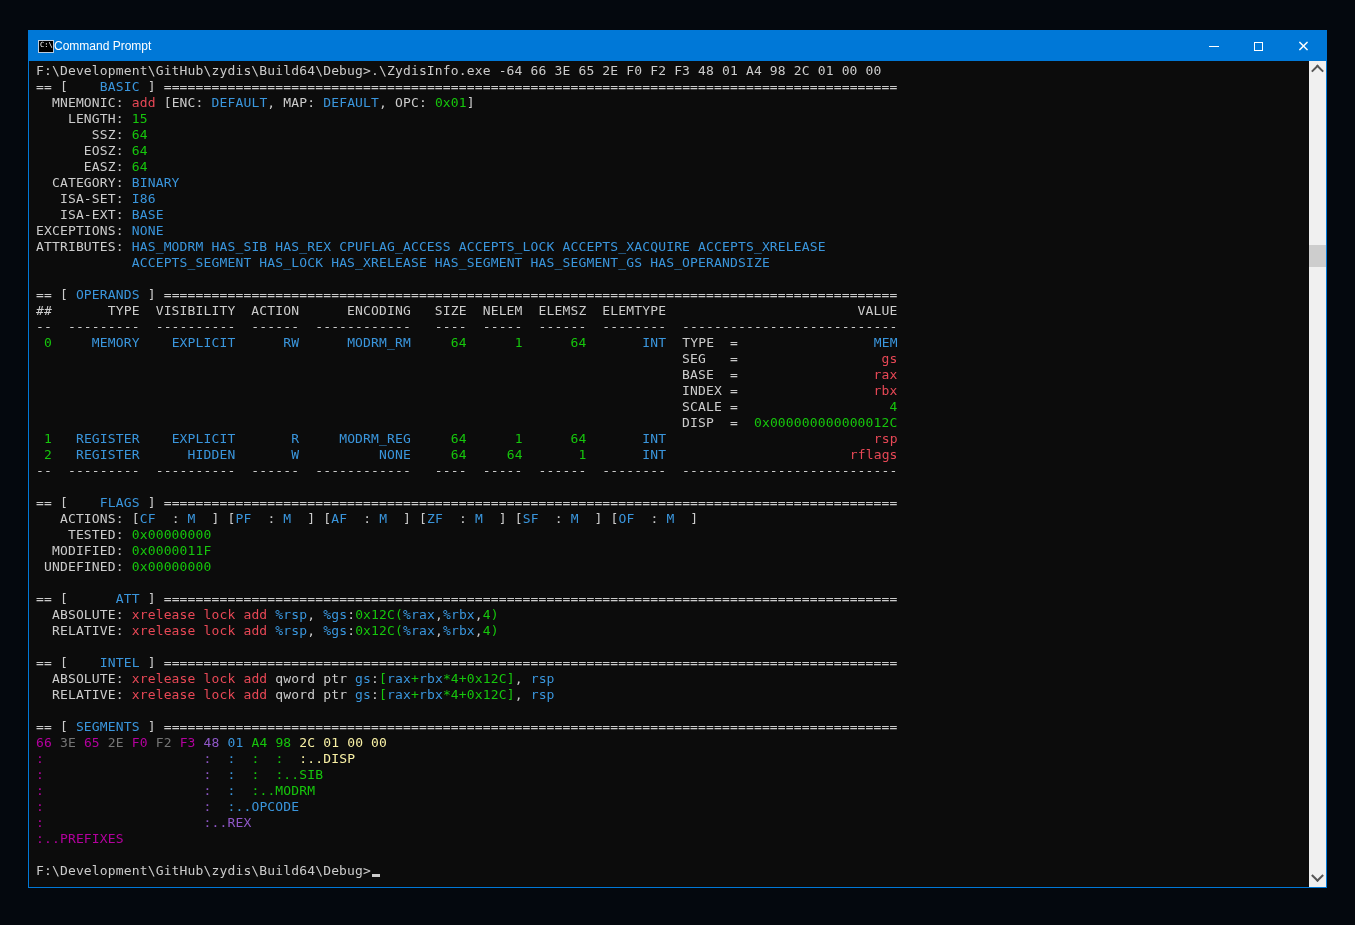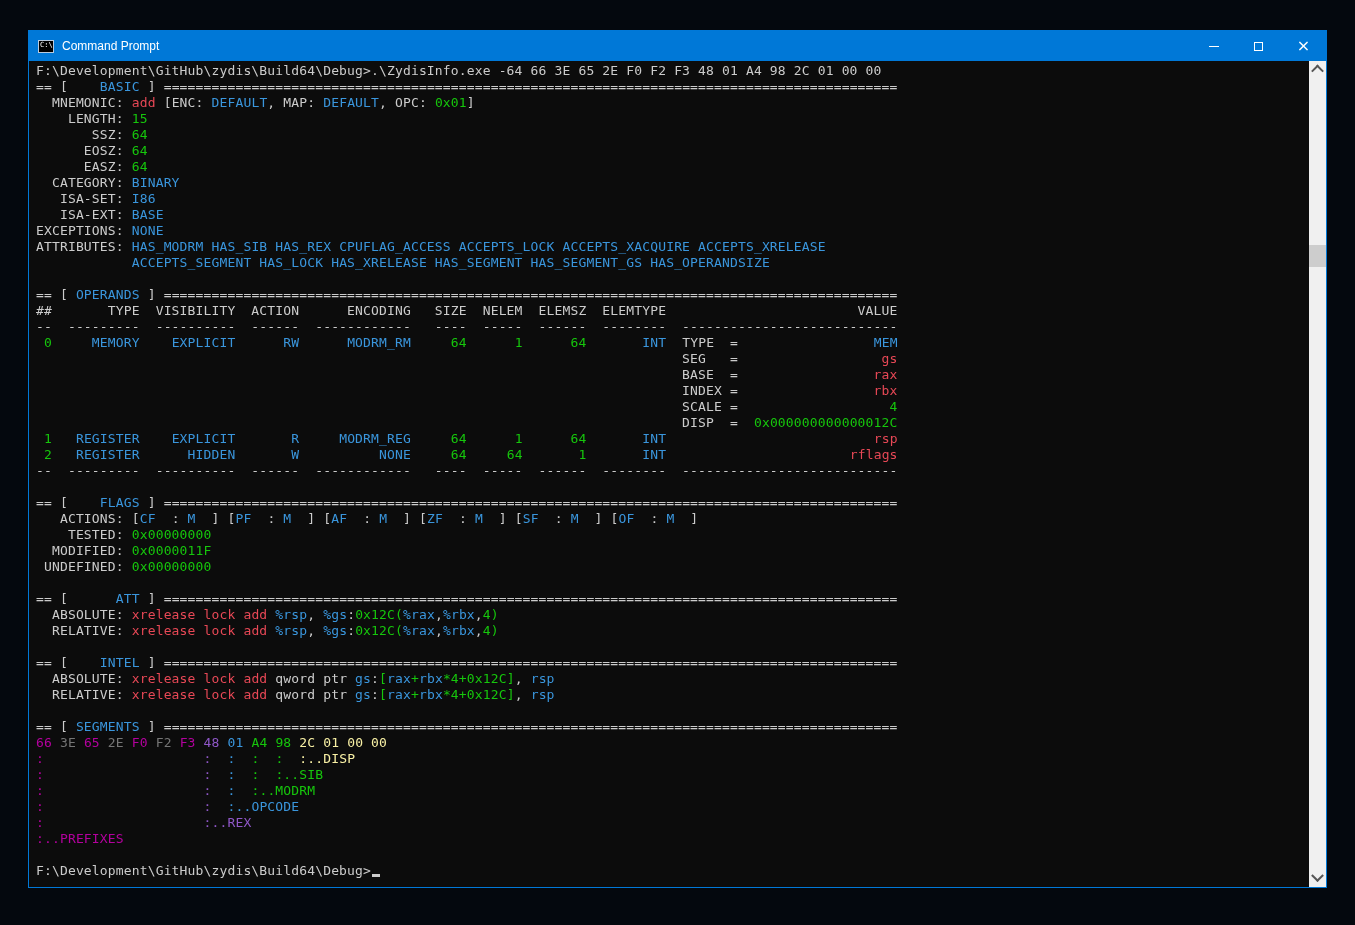--- a/index.html
+++ b/index.html
@@ -3,21 +3,21 @@
 <meta charset="utf-8">
 <style>
   html,body{margin:0;padding:0;width:1355px;height:925px;background:#04080e;overflow:hidden;}
   .window{position:absolute;left:28px;top:30px;width:1299px;height:858px;background:#0C0C0C;
           border:1px solid #0078D7;box-sizing:border-box;display:flex;flex-direction:column;}
   .titlebar{height:30px;background:#0078D7;display:flex;align-items:center;flex:0 0 30px;
             font-family:"Liberation Sans",sans-serif;font-size:12px;color:#ffffff;}
   .cmd-icon{width:16px;height:13px;margin-left:9px;background:#000;border:1px solid #b9cade;
             color:#fff;font-family:"DejaVu Sans Mono",monospace;font-size:7px;line-height:8px;
             padding-left:1px;box-sizing:border-box;overflow:hidden;}
-  .title-text{margin-left:8px;}
+  .title-text{margin-left:0;}
   .controls{margin-left:auto;display:flex;height:30px;}
   .ctl-btn{width:45px;height:30px;display:flex;align-items:center;justify-content:center;color:#fff;}
   .min-glyph{display:inline-block;width:10px;height:1px;background:#fff;}
   .max-glyph{display:inline-block;width:9px;height:9px;border:1px solid #fff;box-sizing:border-box;}
   .close-glyph{font-family:"DejaVu Sans",sans-serif;font-size:16px;line-height:16px;}
   .console-wrap{position:relative;flex:1;overflow:hidden;}
   .console-text{position:absolute;left:0;top:0;right:17px;bottom:0;padding:2px 0 0 7px;
                 font-family:"DejaVu Sans Mono","Liberation Mono",monospace;font-size:13px;
                 line-height:16px;letter-spacing:0.15px;white-space:pre;color:#CCCCCC;}
   .line{height:16px;}

